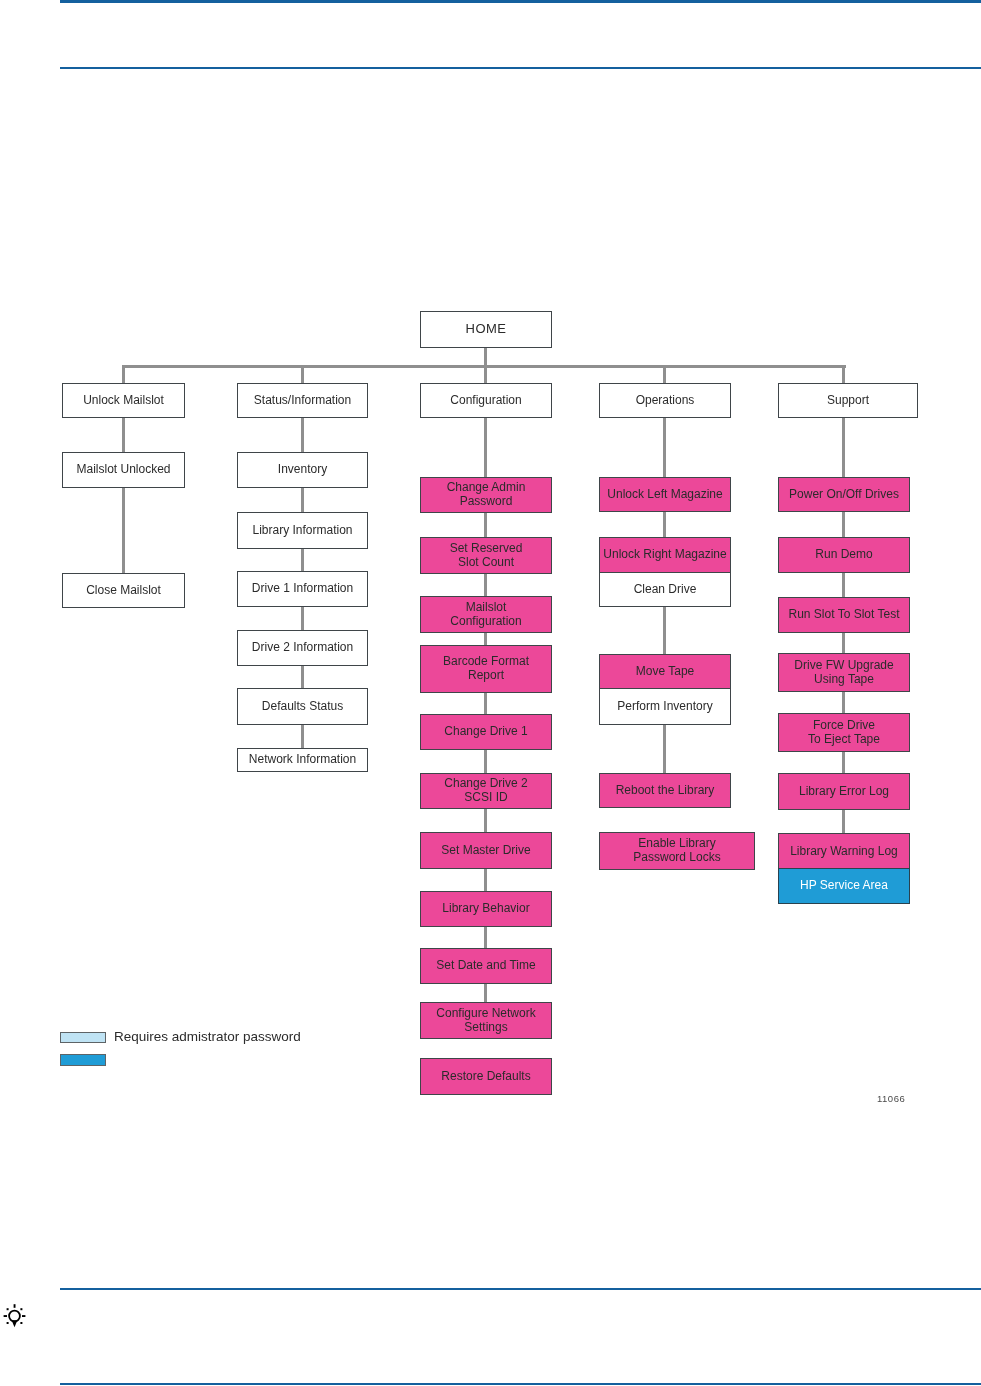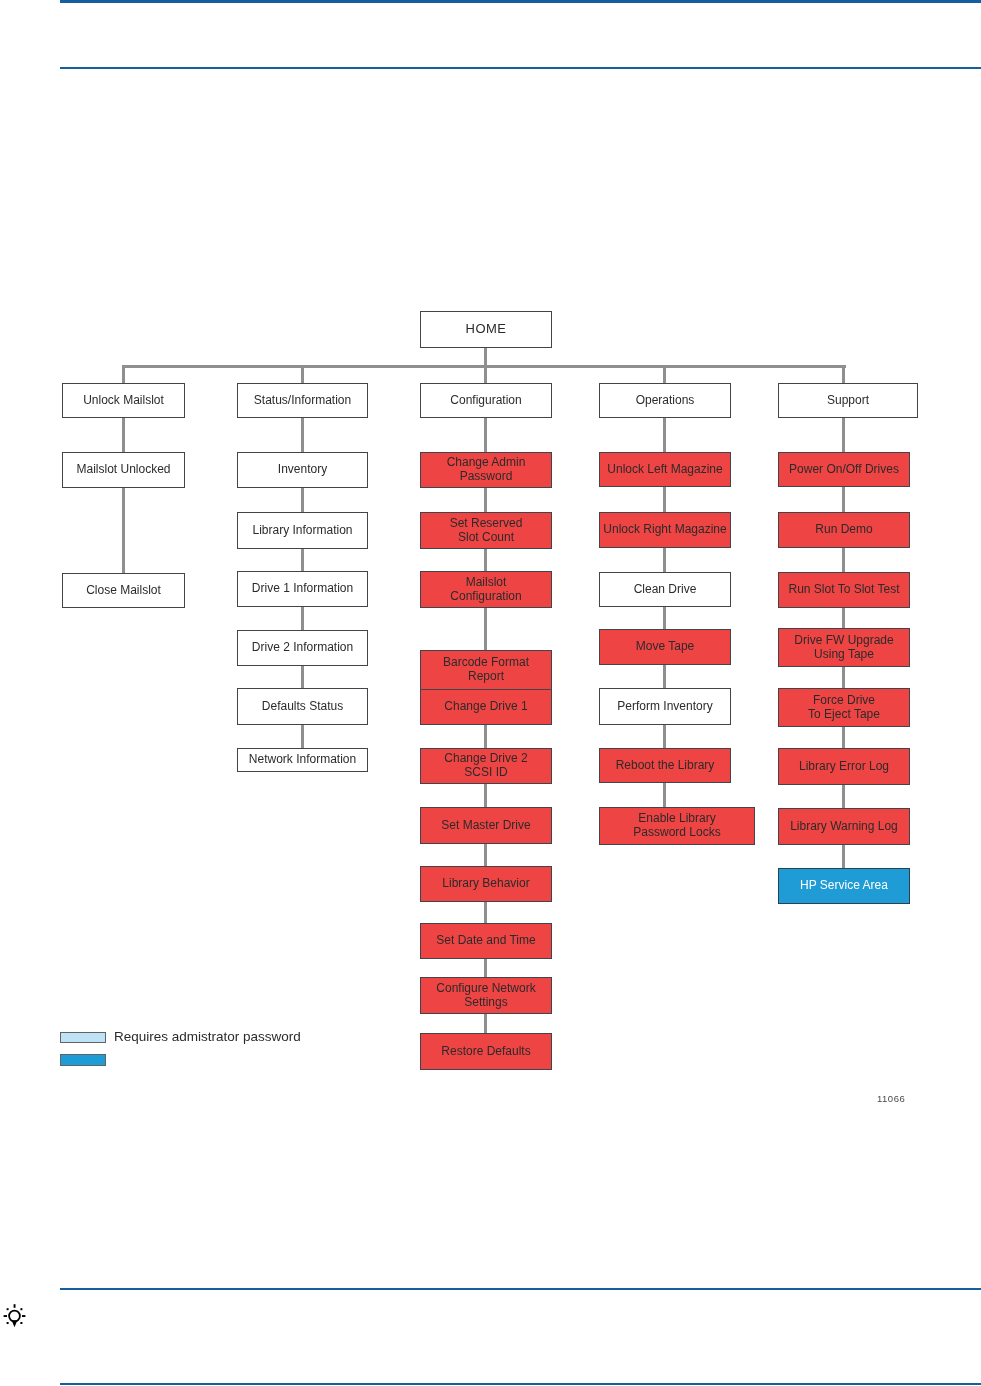--- a/index.html
+++ b/index.html
@@ -3,21 +3,21 @@
 <meta charset="utf-8">
 <style>
   html,body{margin:0;padding:0;background:#fff;}
   #page{position:relative;width:981px;height:1386px;background:#fff;overflow:hidden;
         font-family:"Liberation Sans",sans-serif;padding-left:12px;}
   .rule{position:absolute;background:#14609e;}
   .connector{position:absolute;background:#8f8f8f;z-index:1;}
   .node{position:absolute;z-index:2;box-sizing:border-box;background:#fff;
         border:1.5px solid #3f4549;display:flex;align-items:center;justify-content:center;
         text-align:center;font-size:12px;line-height:1.15;color:#2b2b2b;white-space:pre-line;}
-  .node.admin{background:#ef4444;}
+  .node.admin{background:#ec4899;margin-top:25px;}
   .node.service{background:#1f9cd6;color:#ffffff;border-color:#29424f;}
   .note{position:absolute;z-index:2;background:#fff;display:flex;align-items:center;
         justify-content:center;text-align:center;font-size:12.5px;line-height:1.25;
         color:#262626;white-space:pre-line;}
   .swatch{position:absolute;z-index:2;box-sizing:border-box;border:1.2px solid #5d6putzen3;}
   .swatch{border:1.2px solid #5d6366;}
   .swatch.admin{background:#bfe3f4;}
   .swatch.service{background:#1f9cd6;}
   .legend-label{position:absolute;z-index:2;font-size:13.5px;line-height:16.5px;
         color:#2b2b2b;white-space:pre-line;}
@@ -63,21 +63,21 @@
   <div class="node" style="left:237px;top:630px;width:131px;height:36px">Drive 2 Information</div>
   <div class="node" style="left:237px;top:688px;width:131px;height:37px">Defaults Status</div>
   <div class="node" style="left:237px;top:748px;width:131px;height:24px">Network Information</div>
 
   <div class="node admin" style="left:420px;top:452px;width:132px;height:36px">Change Admin
 Password</div>
   <div class="node admin" style="left:420px;top:512px;width:132px;height:37px">Set Reserved
 Slot Count</div>
   <div class="node admin" style="left:420px;top:571px;width:132px;height:37px">Mailslot
 Configuration</div>
-  <div class="node admin" style="left:420px;top:650px;width:132px;height:40px">Barcode Format
+  <div class="node admin" style="left:420px;top:620px;width:132px;height:48px">Barcode Format
 Report</div>
   <div class="node admin" style="left:420px;top:689px;width:132px;height:36px">Change Drive 1</div>
   <div class="node admin" style="left:420px;top:748px;width:132px;height:36px">Change Drive 2
 SCSI ID</div>
   <div class="node admin" style="left:420px;top:807px;width:132px;height:37px">Set Master Drive</div>
   <div class="node admin" style="left:420px;top:866px;width:132px;height:36px">Library Behavior</div>
   <div class="node admin" style="left:420px;top:923px;width:132px;height:36px">Set  Date and Time</div>
   <div class="node admin" style="left:420px;top:977px;width:132px;height:37px">Configure Network
 Settings</div>
   <div class="node admin" style="left:420px;top:1033px;width:132px;height:37px">Restore Defaults</div>

